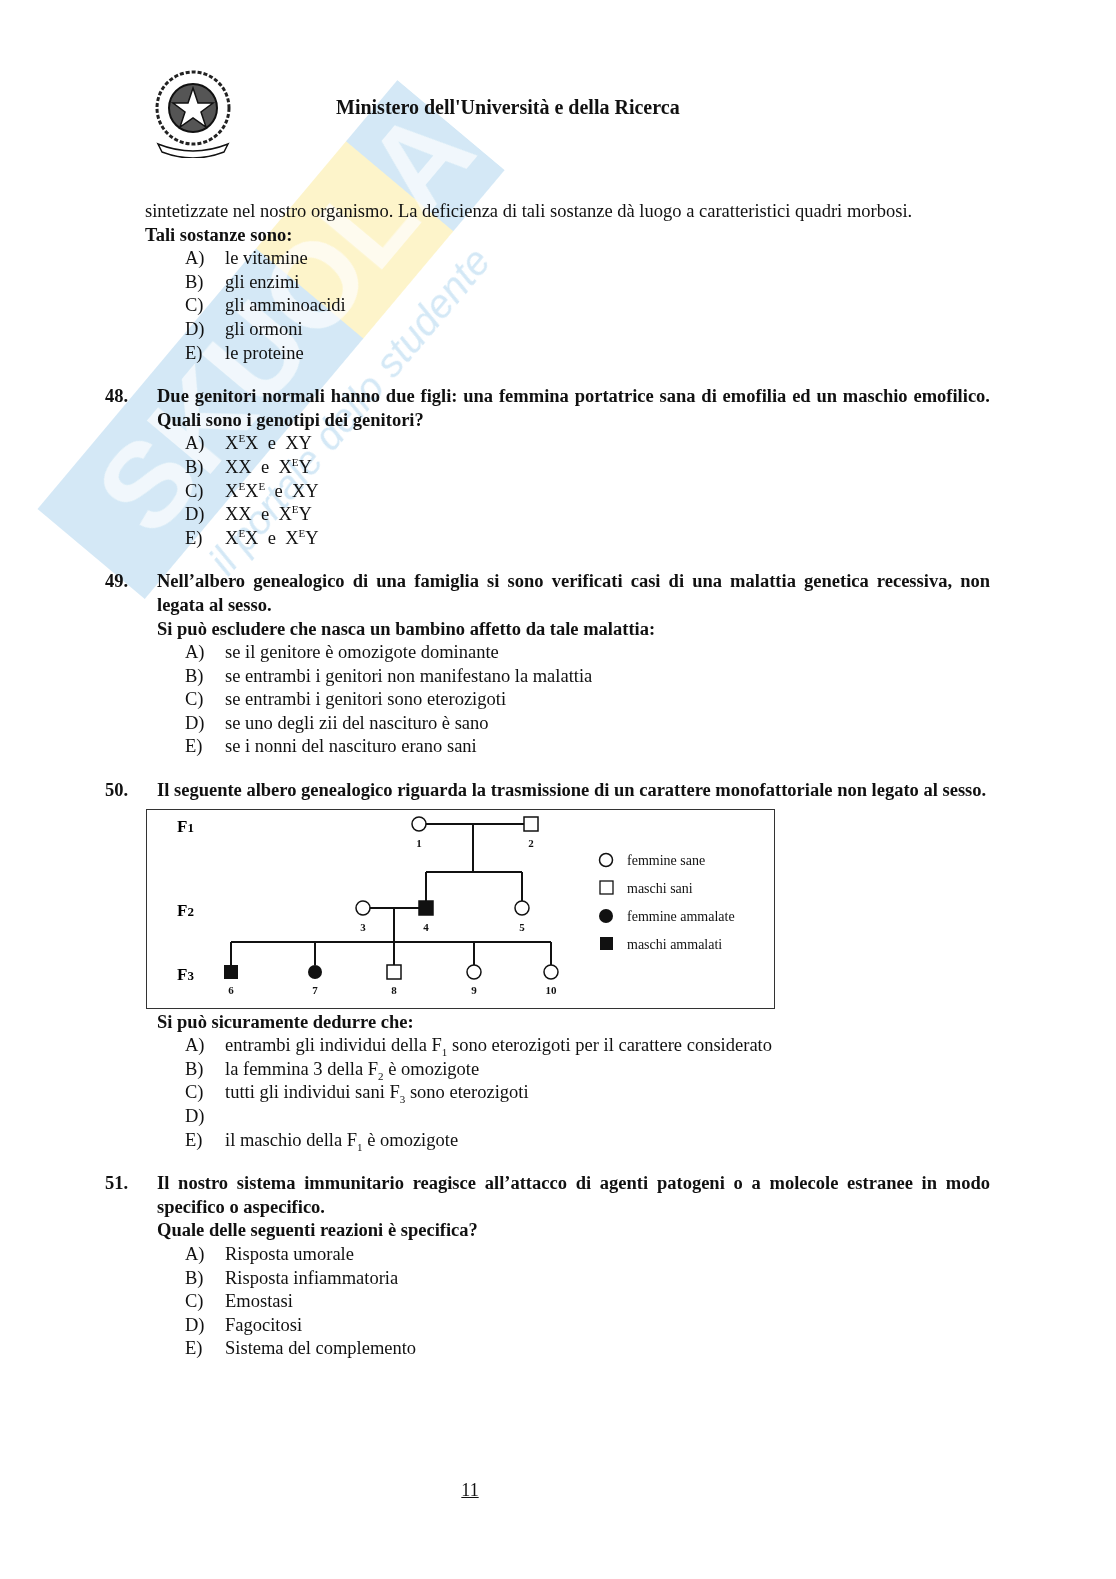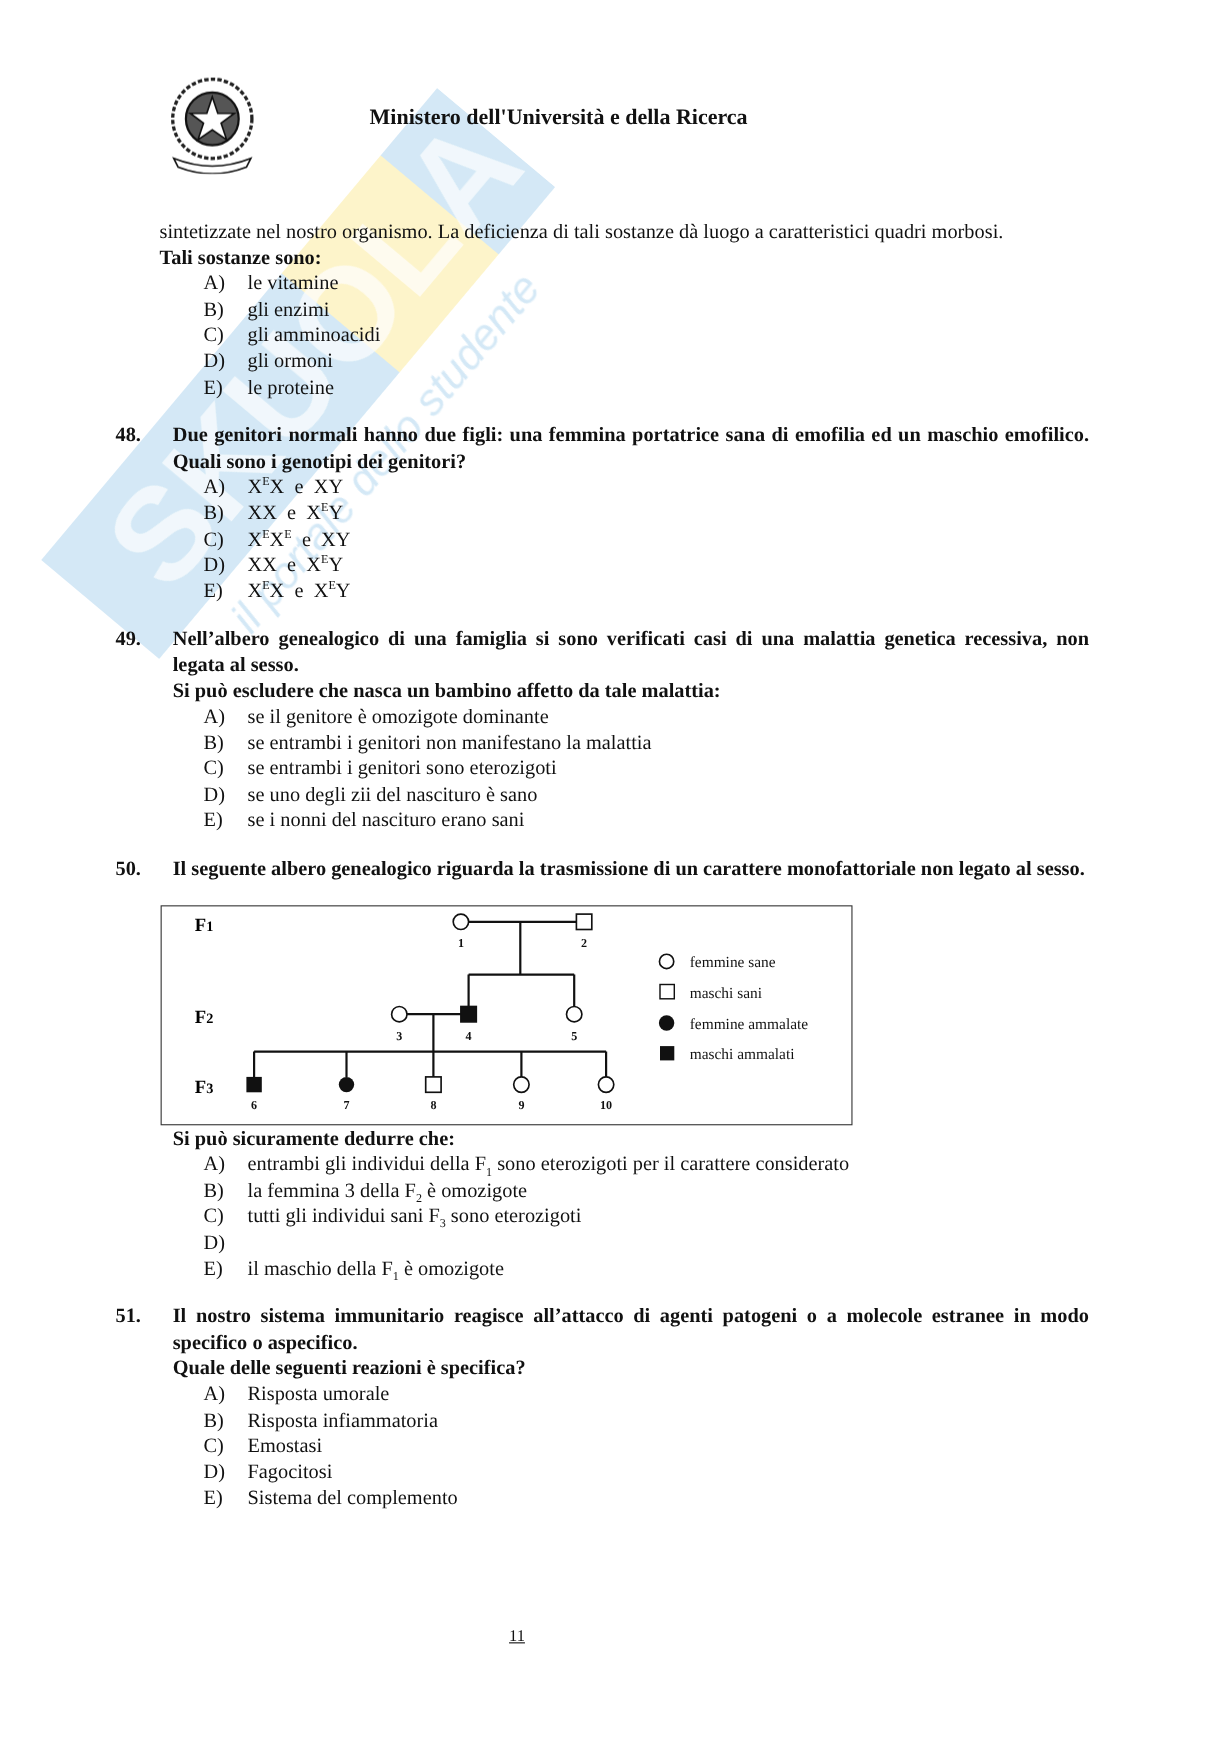--- a/index.html
+++ b/index.html
@@ -12,23 +12,23 @@
     .para { margin-left: 40px; text-align: justify; }
     .bold { font-weight: bold; }
     .q { position: relative; margin-top: 20px; }
     .qnum { position: absolute; left: 0; top: 0; font-weight: bold; text-align: center; }
     .qtext { margin-left: 52px; font-weight: bold; text-align: justify; }
     .opts { margin-left: 80px; }
     .opt { display: flex; }
     .opt .lbl { width: 40px; }
     sup { font-size: 11px; line-height: 0; }
     sub { font-size: 11px; line-height: 0; }
-    .pedigree { position: relative; margin-left: 41px; margin-top: 20px; width: 627px; height: 198px; border: 1px solid #333; }
+    .pedigree { position: relative; margin-left: 41px; margin-top: 6px; width: 627px; height: 198px; border: 1px solid #333; }
     .pedigree svg { position: absolute; left: 0; top: 0; }
-    .page-number { position: absolute; left: 0; width: 940px; top: 1480px; text-align: center; font-size: 15px; text-decoration: underline; }
+    .page-number { position: absolute; left: 0; width: 940px; top: 1480px; text-align: center; font-size: 18px; text-decoration: underline; }
   </style>
 </head>
 <body>
 
 <svg class="watermark" viewBox="0 0 520 640" xmlns="http://www.w3.org/2000/svg">
   <g transform="rotate(-50 260 320)" opacity="0.9">
     <rect x="-10" y="230" width="560" height="140" fill="#cfe6f5"></rect>
     <rect x="330" y="230" width="140" height="140" fill="#fdf3c4"></rect>
     <text x="40" y="340" font-family="Liberation Sans, sans-serif" font-size="120" font-weight="bold" fill="#ffffff" opacity="0.7">SKUOLA</text>
     <text x="60" y="420" font-family="Liberation Sans, sans-serif" font-size="40" font-style="italic" fill="#cfe6f5">il portale dello studente</text>

